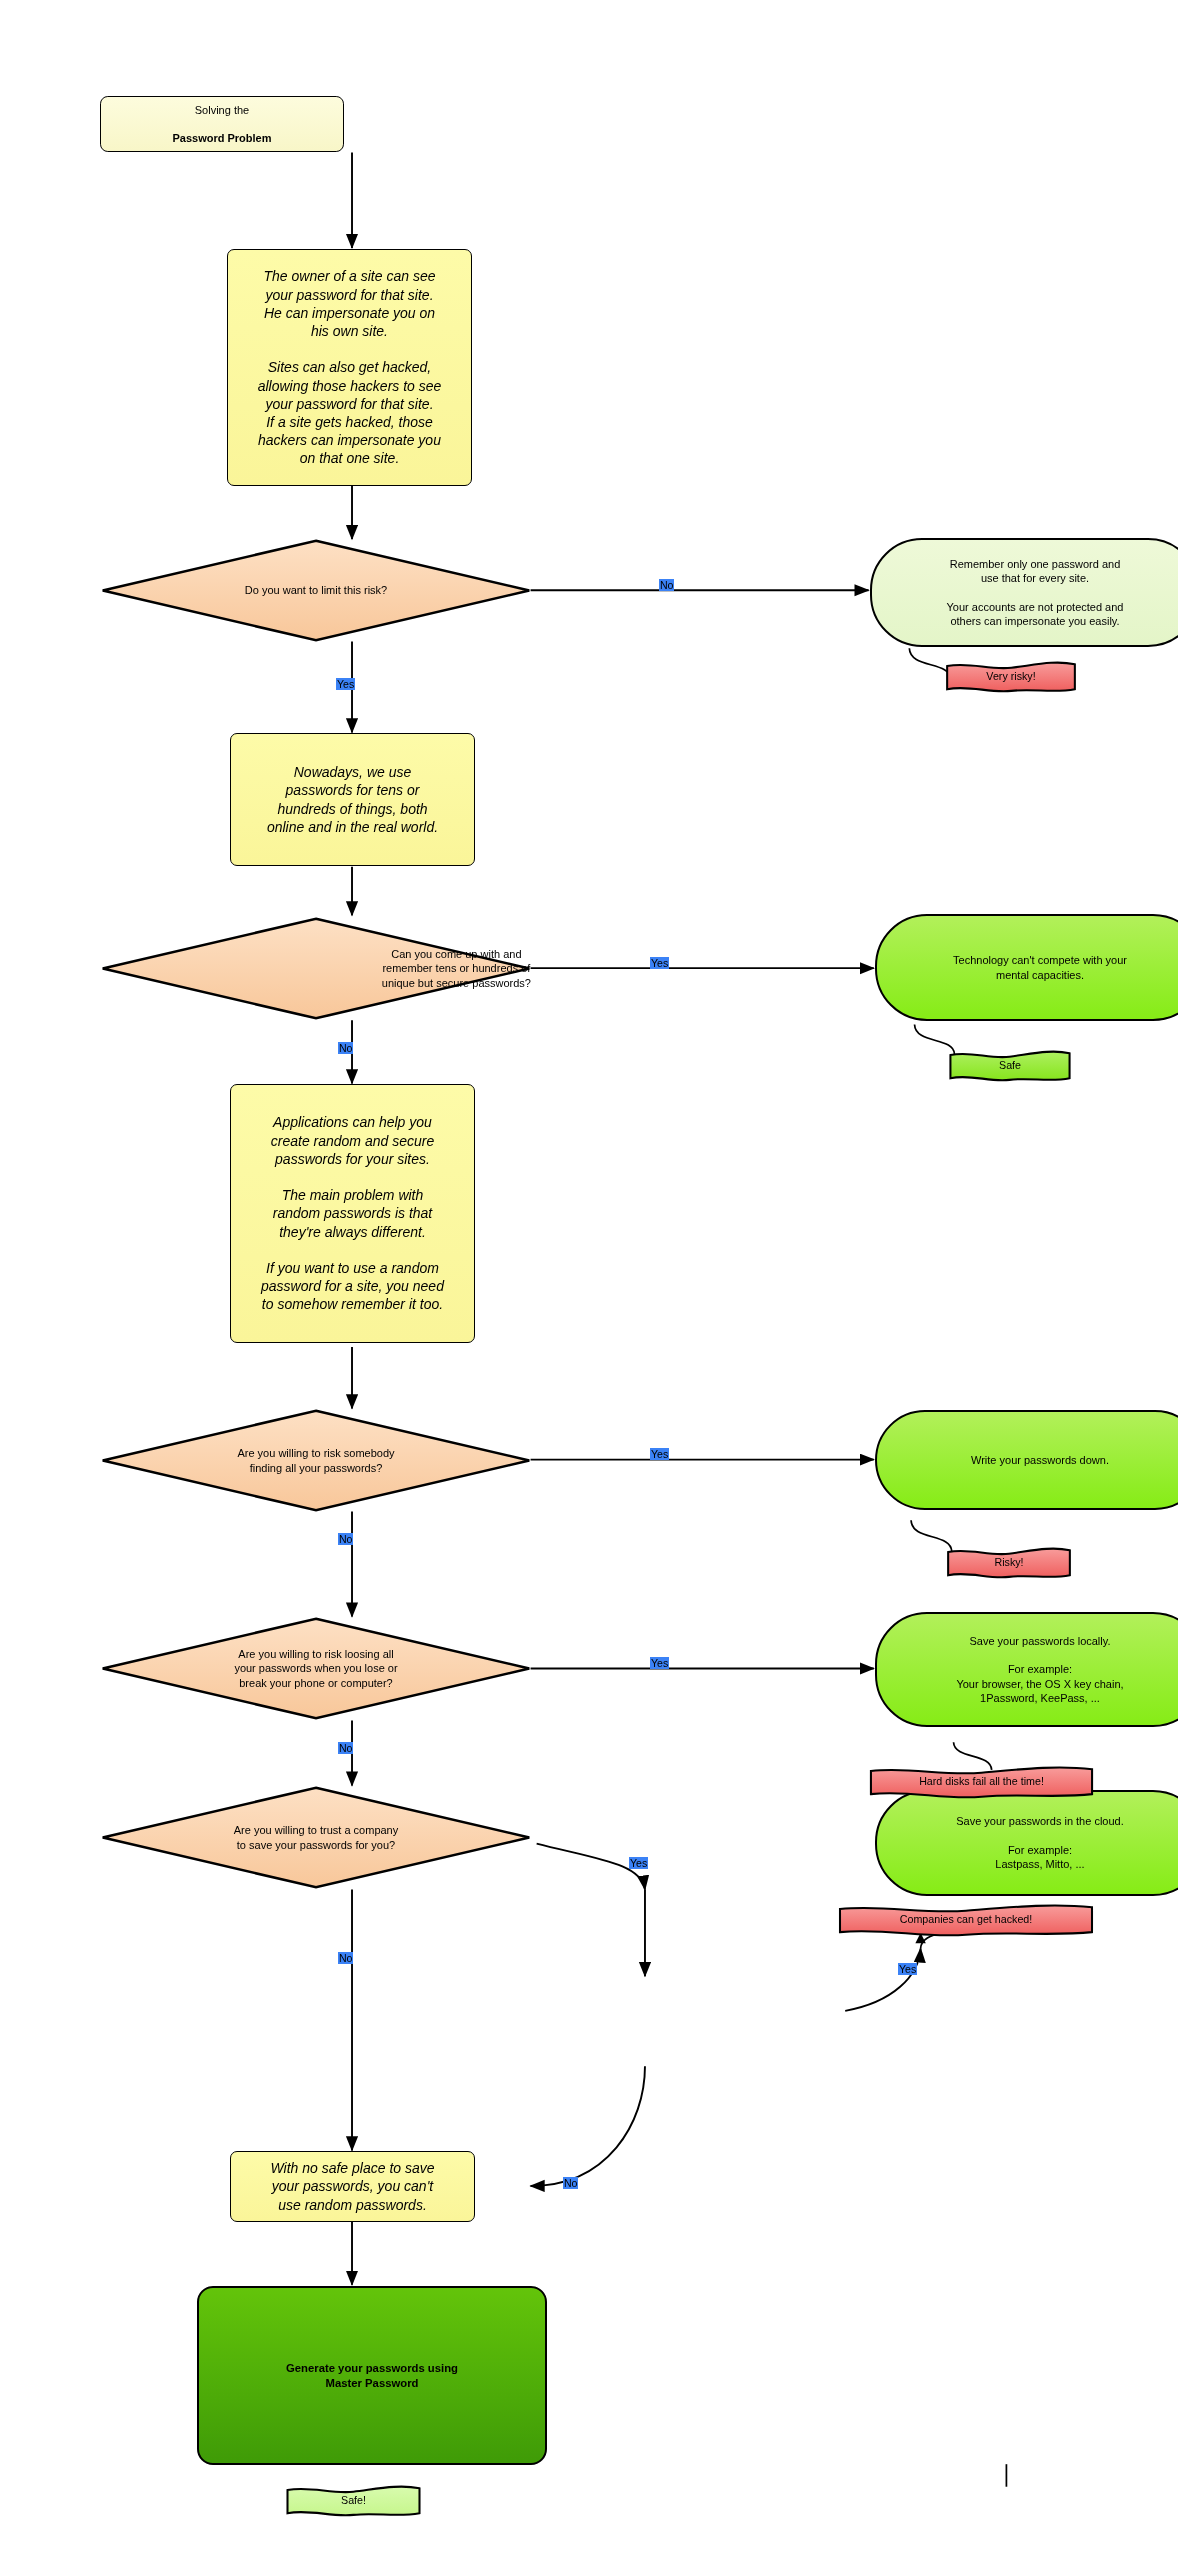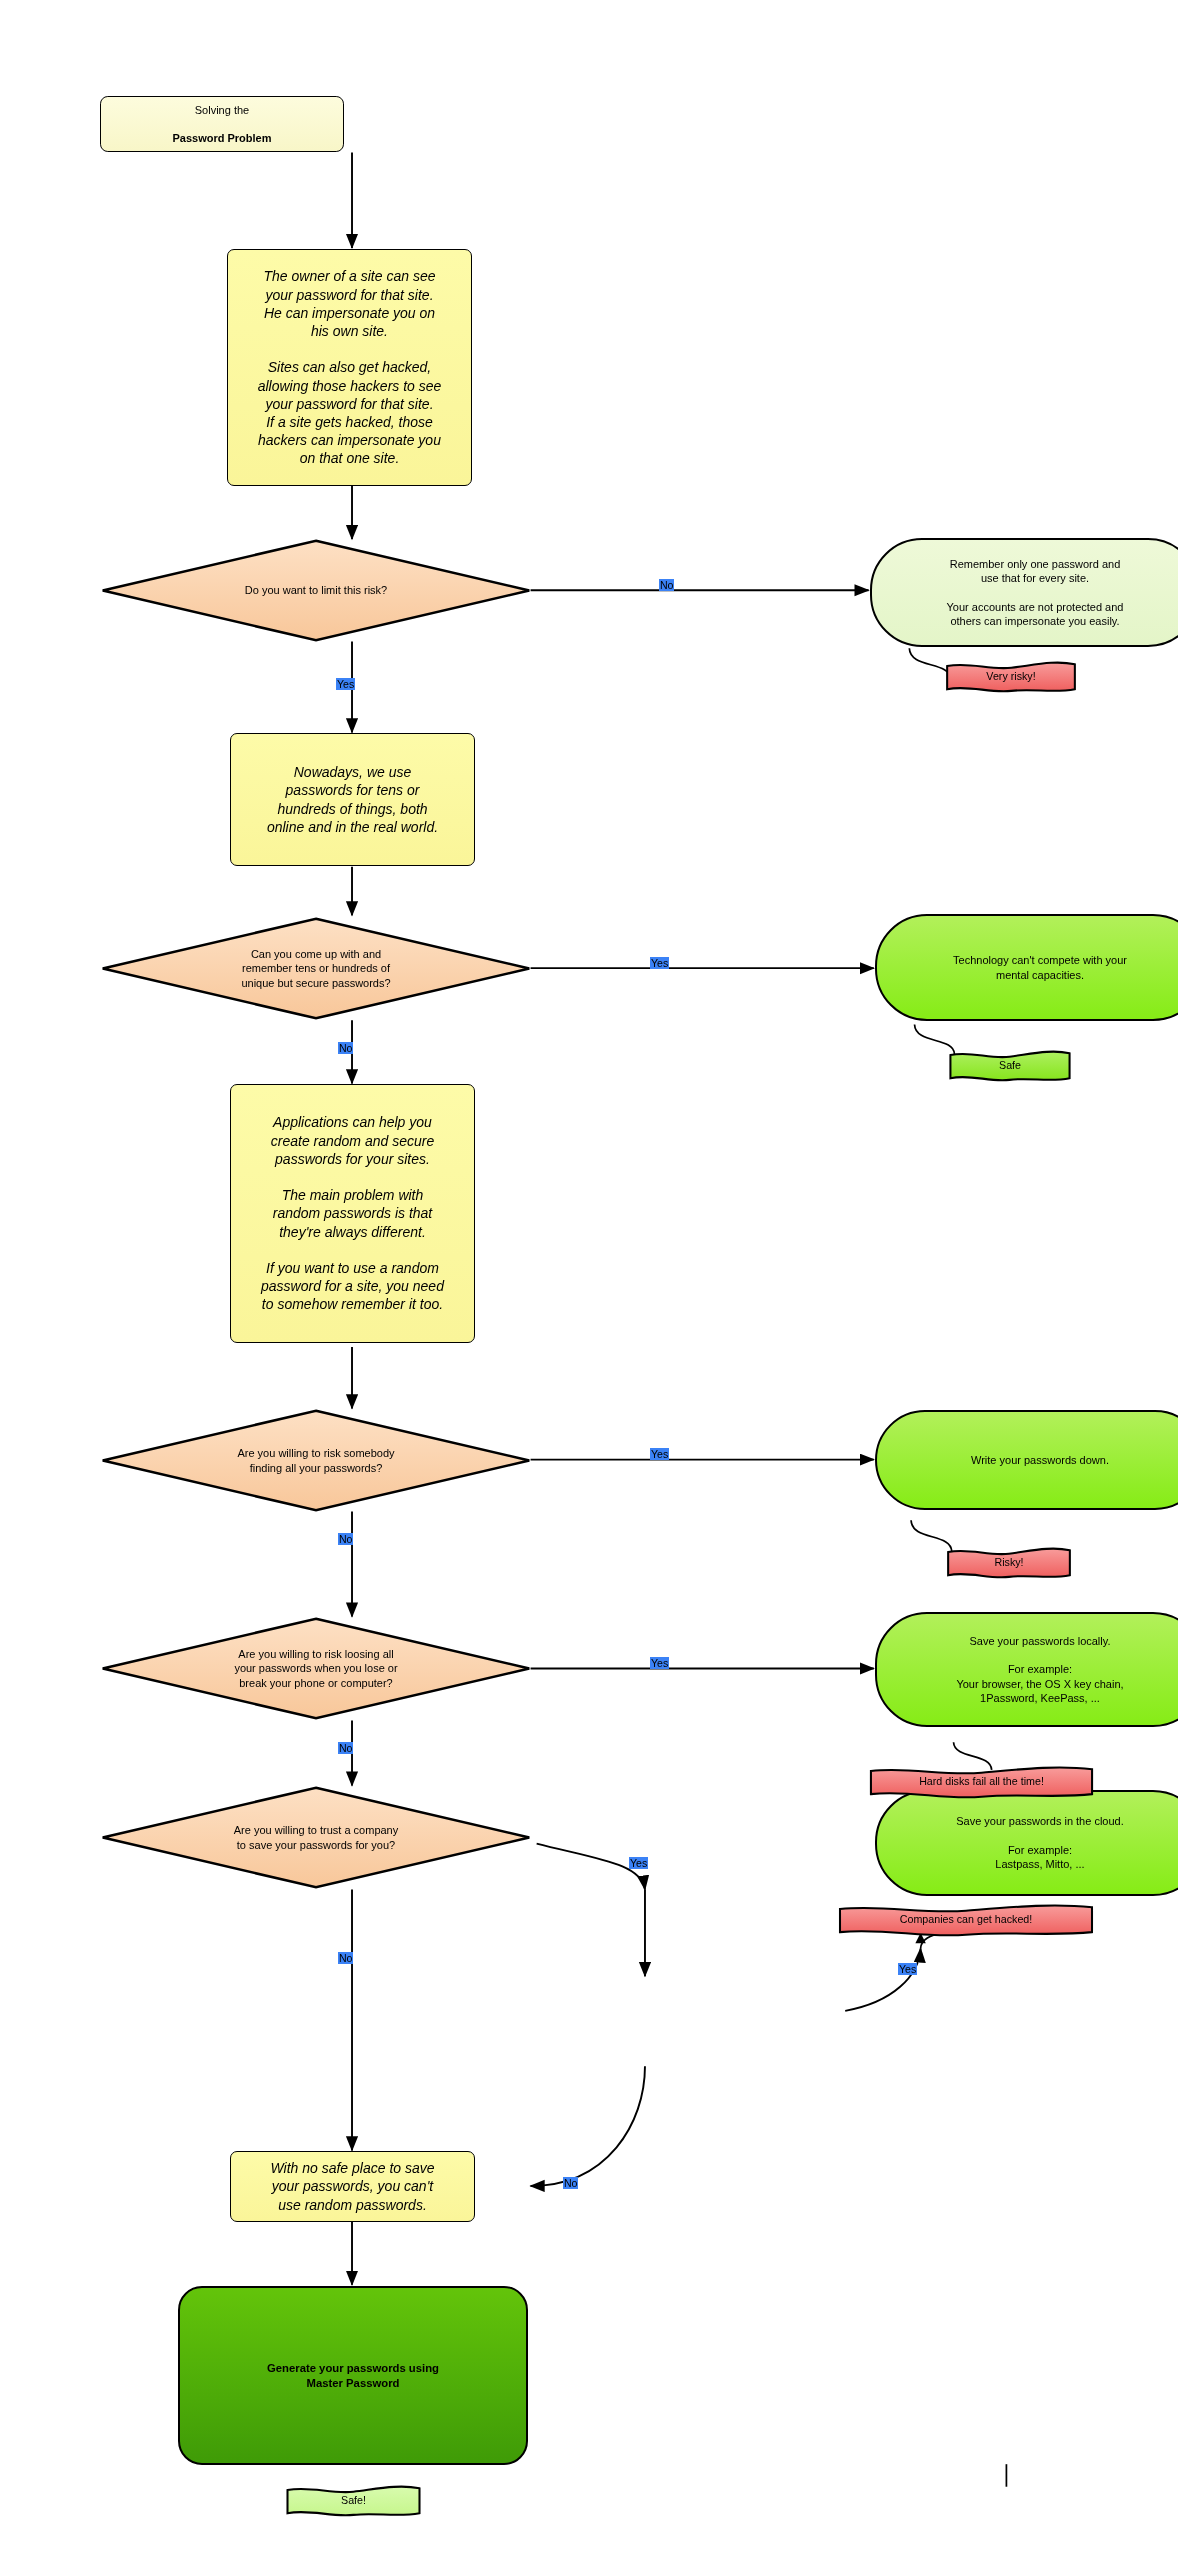--- a/index.html
+++ b/index.html
@@ -81,22 +81,23 @@
   }
   .stadium-bright {
     background: linear-gradient(180deg, #b2f05a 0%, #86ec16 100%);
     border: 2.1px solid #000000;
     border-radius: 52px;
     font-size: 11px;
   }
   .stadium-dark {
     background: linear-gradient(180deg, #63c40a 0%, #3f9b07 100%);
     border: 2.3px solid #000000;
-    border-radius: 24px;
+    border-radius: 16px;
     font-size: 11px;
+    margin-left: 19px;
   }
   .stadium-dark .hdr {
     font-weight: bold;
     font-size: 11.3px;
   }
 
   
   .banner {
     position: absolute;
     z-index: 7;
@@ -232,21 +233,21 @@
 others can impersonate you easily.</div>
   </div>
 
   <div class="node box-yellow" style="left:230px;top:733px;width:245px;height:133px;">
     <div class="txt">Nowadays, we use
 passwords for tens or
 hundreds of things, both
 online and in the real world.</div>
   </div>
 
-  <div class="node diamond" style="left:101px;top:917px;width:430px;height:103px;">
+  <div class="node diamond" style="left:101px;top:917px;width:430px;height:103px;justify-content:flex-end;">
     <svg class="dshape" viewBox="0 0 496 119" preserveAspectRatio="none">
       <polygon points="248,2 494,59.5 248,117 2,59.5" fill="url(#og1)" stroke="#000" stroke-width="3"></polygon>
     </svg>
     <div class="txt">Can you come up with and
 remember tens or hundreds of
 unique but secure passwords?</div>
   </div>
 
   <div class="node stadium-bright" style="left:875px;top:914px;width:330px;height:107px;padding:0 19px;">
     <div class="txt">Technology can't compete with your

